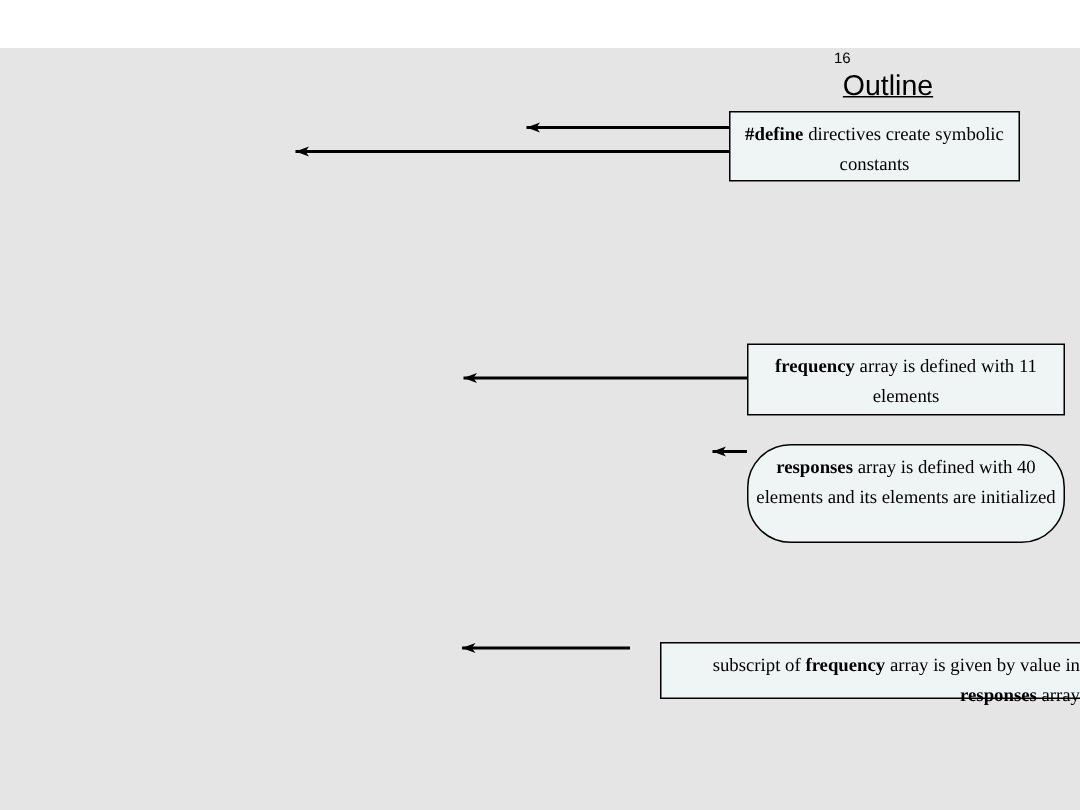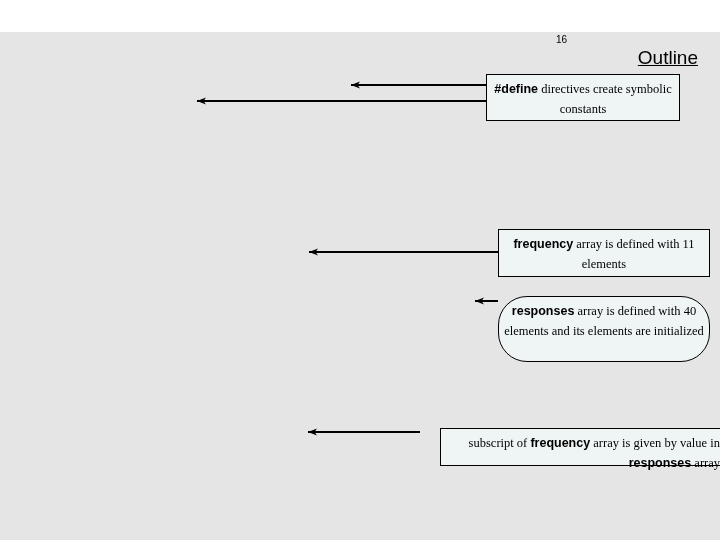--- a/index.html
+++ b/index.html
@@ -24,42 +24,42 @@
     font-size: 10px;
     color: #000000;
     line-height: 12px;
     white-space: nowrap;
   }
   #slide-title {
     position: absolute;
     left: 486px;
     top: 15px;
     width: 212px;
-    text-align: right;
+    text-align: center;
     font-family: "Liberation Sans", sans-serif;
     font-size: 19px;
     color: #000000;
     text-decoration: underline;
     line-height: 22px;
     white-space: nowrap;
   }
   .callout {
     position: absolute;
     box-sizing: border-box;
     background: #eef5f4;
     border: 1px solid #000000;
     color: #000000;
     font-family: "Liberation Serif", serif;
     font-size: 12.5px;
     line-height: 20px;
     text-align: center;
     padding: 4px 5px 4px 5px;
   }
   .callout .code {
-    font-family: Liberation Sans, sans-serif;
+    font-family: Liberation Serif, serif;
     font-weight: bold;
     font-size: 12.5px;
     letter-spacing: 0px;
   }
   #callout-define  { left: 486px; top: 42px;  width: 194px; height: 47px; }
   #callout-frequency { left: 498px; top: 197px; width: 212px; height: 48px; }
   #callout-responses { left: 498px; top: 264px; width: 212px; height: 66px; border-radius: 29px; }
   #callout-subscript { left: 440px; top: 396px; width: 286px; height: 38px; text-align: right; }
 
   .arrow-layer {

